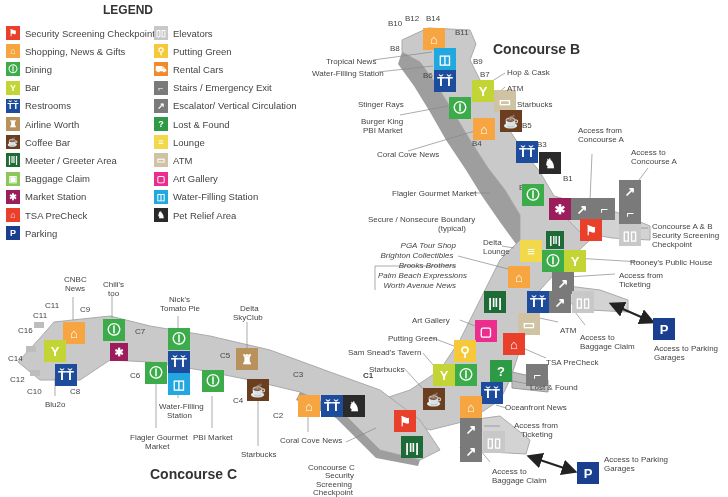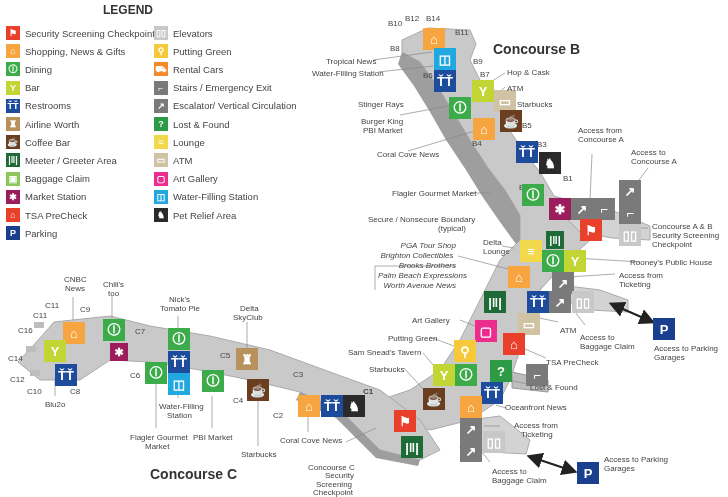--- a/index.html
+++ b/index.html
@@ -217,21 +217,21 @@
 <div class="gate" style="left:8px;top:354px;">C14</div>
 <div class="gate" style="left:10px;top:375px;">C12</div>
 <div class="gate" style="left:27px;top:387px;">C10</div>
 <div class="gate" style="left:70px;top:387px;">C8</div>
 <div class="gate" style="left:135px;top:327px;">C7</div>
 <div class="gate" style="left:130px;top:371px;">C6</div>
 <div class="gate" style="left:220px;top:351px;">C5</div>
 <div class="gate" style="left:233px;top:396px;">C4</div>
 <div class="gate" style="left:293px;top:370px;">C3</div>
 <div class="gate" style="left:273px;top:411px;">C2</div>
-<div class="gate" style="left:363px;top:387px;font-weight:bold;">C1</div>
+<div class="gate" style="left:363px;top:371px;font-weight:bold;">C1</div>
 
 <div class="ico" style="left:423px;top:28px;background:#f7a541;">⌂</div>
 <div class="ico" style="left:434px;top:48px;background:#22a8e0;">◫</div>
 <div class="ico" style="left:434px;top:70px;background:#1d4c9c;">ŤŤ</div>
 <div class="ico" style="left:472px;top:80px;background:#c2d534;">Y</div>
 <div class="ico" style="left:494px;top:90px;background:#cfc3a3;">▭</div>
 <div class="ico" style="left:500px;top:110px;background:#6b3e1f;">☕</div>
 <div class="ico" style="left:449px;top:97px;background:#3cab49;">Ⓘ</div>
 <div class="ico" style="left:473px;top:118px;background:#f7a541;">⌂</div>
 <div class="ico" style="left:516px;top:141px;background:#1d4c9c;">ŤŤ</div>

